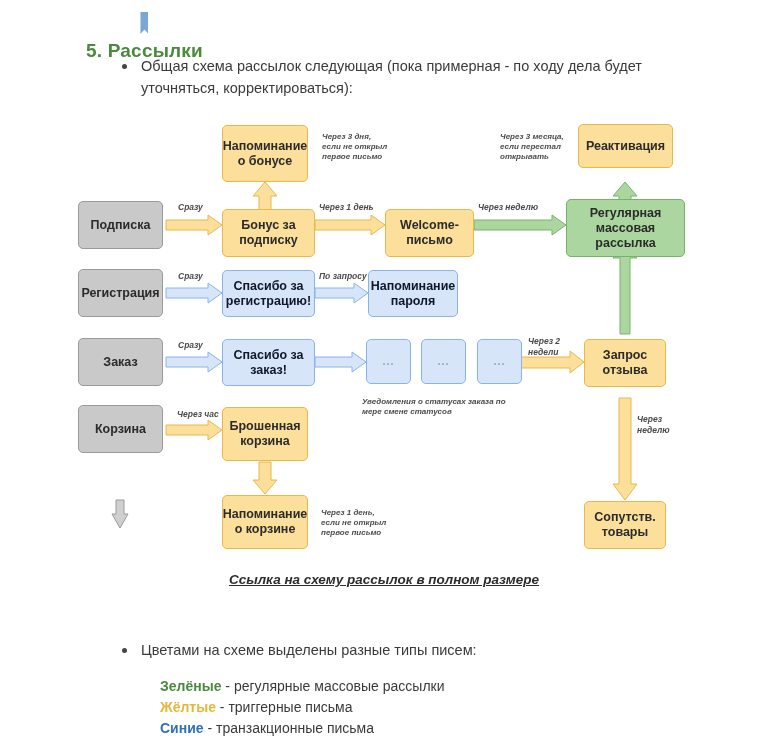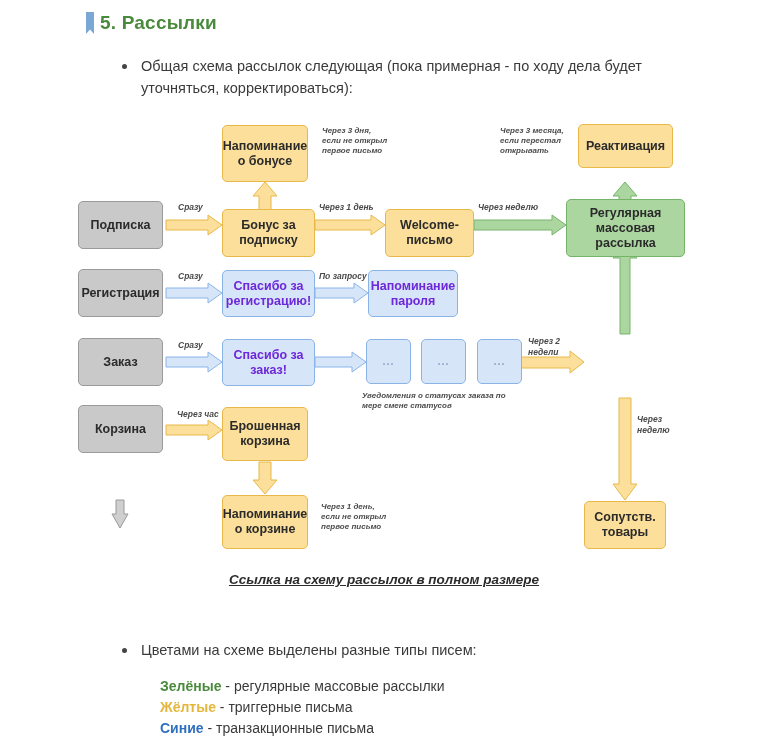--- a/index.html
+++ b/index.html
@@ -7,21 +7,21 @@
     width:768px;height:748px;
     background:#ffffff;
     font-family:"Liberation Sans","DejaVu Sans",sans-serif;
     color:#3c3c3c;
     overflow:hidden;
     position:relative;
   }
   
   .heading{
     position:absolute;left:86px;top:12px;
-    display:flex;align-items:center;gap:6px;
+    display:flex;align-items:center;gap:6px;flex-direction:column;
   }
   .bookmark-icon{
     width:8px;height:22px;background:#7ba7d7;
     display:inline-block;
     clip-path:polygon(0 0,100% 0,100% 100%,50% 80%,0 100%);
   }
   .heading-text{
     font-size:19px;font-weight:bold;color:#4a8a3c;
     letter-spacing:.2px;
   }
@@ -44,35 +44,35 @@
     position:absolute;
     box-sizing:border-box;
     display:flex;align-items:center;justify-content:center;
     text-align:center;
     font-size:12.5px;font-weight:bold;line-height:15px;
     border-radius:5px;
   }
   .n-gray{background:#c9c9c9;border:1px solid #9a9a9a;color:#2b2b2b;}
   .n-yellow{background:#fbdf9a;border:1px solid #e8b84b;color:#2b2b2b;}
   .n-green{background:#abd6a0;border:1px solid #76b36a;color:#2b2b2b;}
-  .n-blue{background:#d7e5f8;border:1px solid #8ab4e8;color:#6d28d9;}
+  .n-blue{background:#d7e5f8;border:1px solid #8ab4e8;color:#0f172a;}
   .n-dots{
     background:#d7e5f8;border:1px solid #8ab4e8;color:#8ea6c4;
     font-size:11px;font-weight:bold;letter-spacing:1px;
   }
   .edge-label{
     position:absolute;
     font-size:8.5px;font-style:italic;font-weight:bold;
     color:#4a4a4a;line-height:10.5px;
     white-space:pre-line;
   }
   .note{
     position:absolute;
     font-size:8px;font-style:italic;font-weight:bold;
-    color:#4a4a4a;line-height:10px;white-space:pre-line;
+    color:#4a4a4a;line-height:10px;white-space:pre-line;margin-top:6px;
   }
   
   #schema-link{
     position:absolute;left:0;top:572px;width:768px;
     text-align:center;
     font-size:13.5px;font-weight:bold;font-style:italic;
     text-decoration:underline;color:#2c2c2c;
   }
   
   #legend-list{
@@ -186,20 +186,24 @@
 заказ!</span>
   </div>
   <div class="node n-dots" style="left:366px;top:229px;width:45px;height:45px;">
     <span>...</span>
   </div>
   <div class="node n-dots" style="left:421px;top:229px;width:45px;height:45px;">
     <span>...</span>
   </div>
   <div class="node n-dots" style="left:477px;top:229px;width:45px;height:45px;">
     <span>...</span>
+  </div>
+  <div class="node n-yellow" style="left:584px;top:229px;width:82px;height:48px;">
+    <span style="white-space:pre-line">Запрос
+отзыва</span>
   </div>
 
   <div class="node n-yellow" style="left:222px;top:297px;width:86px;height:54px;">
     <span style="white-space:pre-line">Брошенная
 корзина</span>
   </div>
   <div class="node n-yellow" style="left:222px;top:385px;width:86px;height:54px;">
     <span style="white-space:pre-line">Напоминание
 о корзине</span>
   </div>

